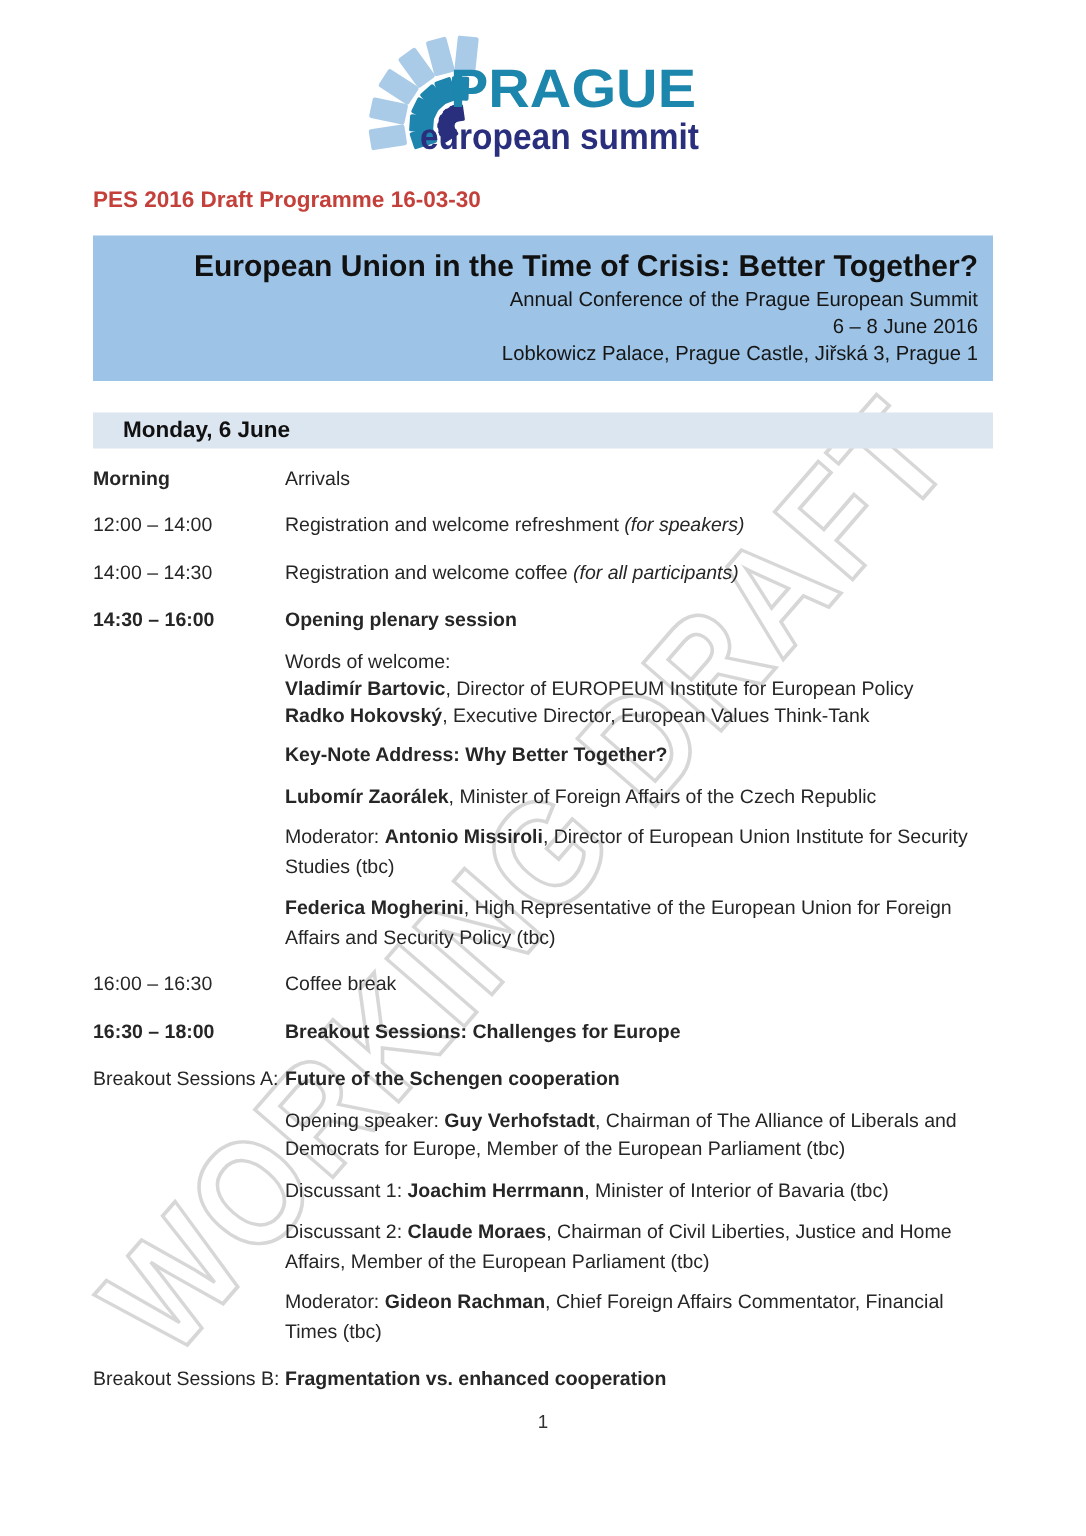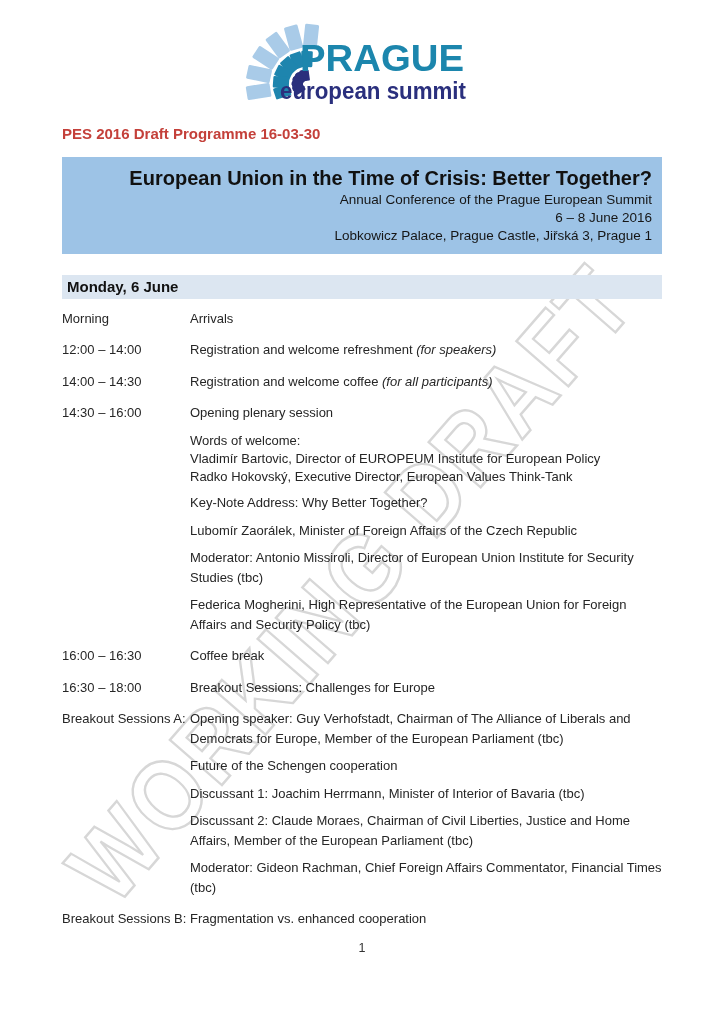--- a/index.html
+++ b/index.html
@@ -64,39 +64,39 @@
   .title-box .sub {
     font-size: 13.5px;
     line-height: 1.33;
     color: #161616;
   }
   .title-box .sub:first-of-type { margin-top: 3px; }
   
   .day-bar {
     margin-top: 21px;
     background: #DCE6F1;
-    padding: 3px 5px 4px 5px;
+    padding: 3px 5px 4px 20px;
     font-size: 15px;
     font-weight: bold;
     color: #111;
   }
   
   #schedule { margin-top: 10px; }
   .row {
     display: flex;
     margin-bottom: 12px;
     font-size: 13px;
     line-height: 1.5;
   }
   .rlabel { flex: 0 0 128px; width: 128px; }
   .rcontent { flex: 1; min-width: 0; }
   .para { margin: 8px 0 0 0; }
   .para:first-child { margin-top: 0; }
   .para.tight { margin-top: 0; line-height: 1.34; }
-  .b { font-weight: normal; }
+  .b { font-weight: bold; }
   .i { font-style: italic; }
   
   .page-number {
     margin-top: 10px;
     text-align: center;
     font-size: 12.5px;
     color: #333;
   }
 </style>
 </head>
@@ -198,22 +198,22 @@
         </div>
         <div class="row">
           <div class="rlabel b">16:30 – 18:00</div>
           <div class="rcontent">
             <div class="para"><span class="b">Breakout Sessions: Challenges for Europe</span></div>
           </div>
         </div>
         <div class="row">
           <div class="rlabel">Breakout Sessions A:</div>
           <div class="rcontent">
+            <div class="para"><span class="b">Future of the Schengen cooperation</span></div>
             <div class="para"><span>Opening speaker: </span><span class="b">Guy Verhofstadt</span><span>, Chairman of The Alliance of Liberals and Democrats for Europe, Member of the European Parliament (tbc)</span></div>
-            <div class="para"><span class="b">Future of the Schengen cooperation</span></div>
             <div class="para"><span>Discussant 1: </span><span class="b">Joachim Herrmann</span><span>, Minister of Interior of Bavaria (tbc)</span></div>
             <div class="para"><span>Discussant 2: </span><span class="b">Claude Moraes</span><span>, Chairman of Civil Liberties, Justice and Home Affairs, Member of the European Parliament (tbc)</span></div>
             <div class="para"><span>Moderator: </span><span class="b">Gideon Rachman</span><span>, Chief Foreign Affairs Commentator, Financial Times (tbc)</span></div>
           </div>
         </div>
         <div class="row">
           <div class="rlabel">Breakout Sessions B:</div>
           <div class="rcontent">
             <div class="para"><span class="b">Fragmentation vs. enhanced cooperation</span></div>
           </div>

